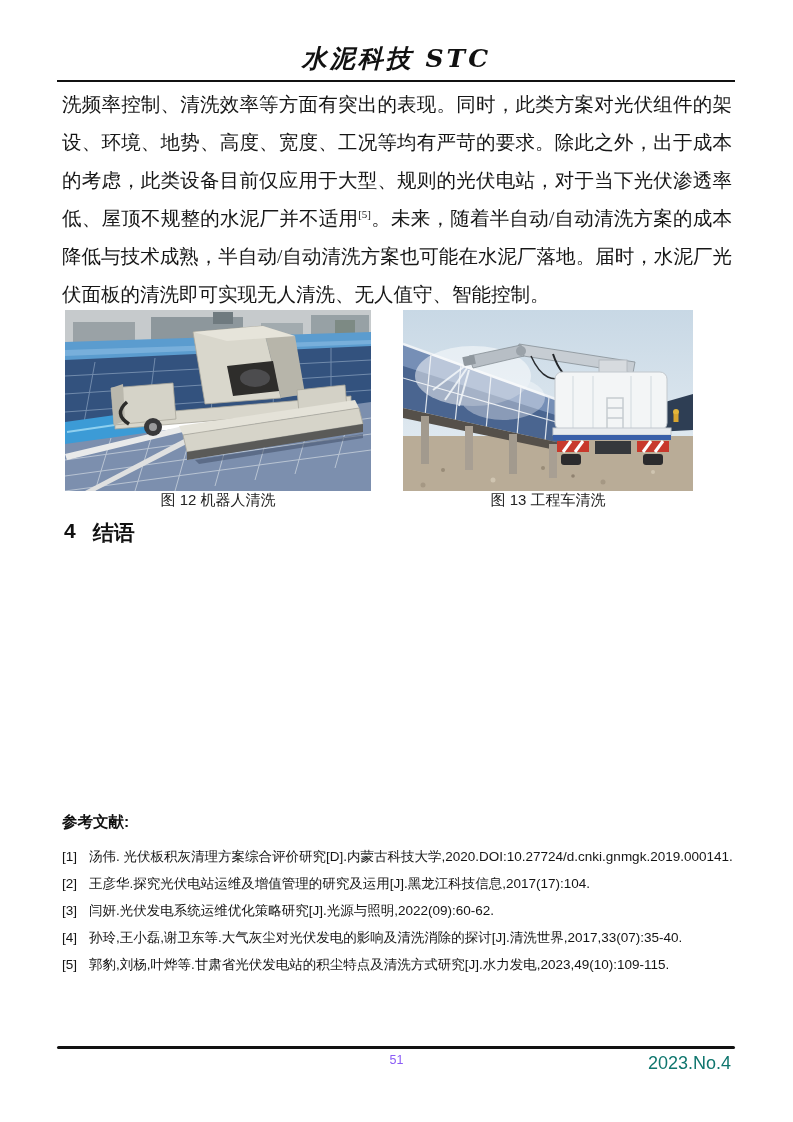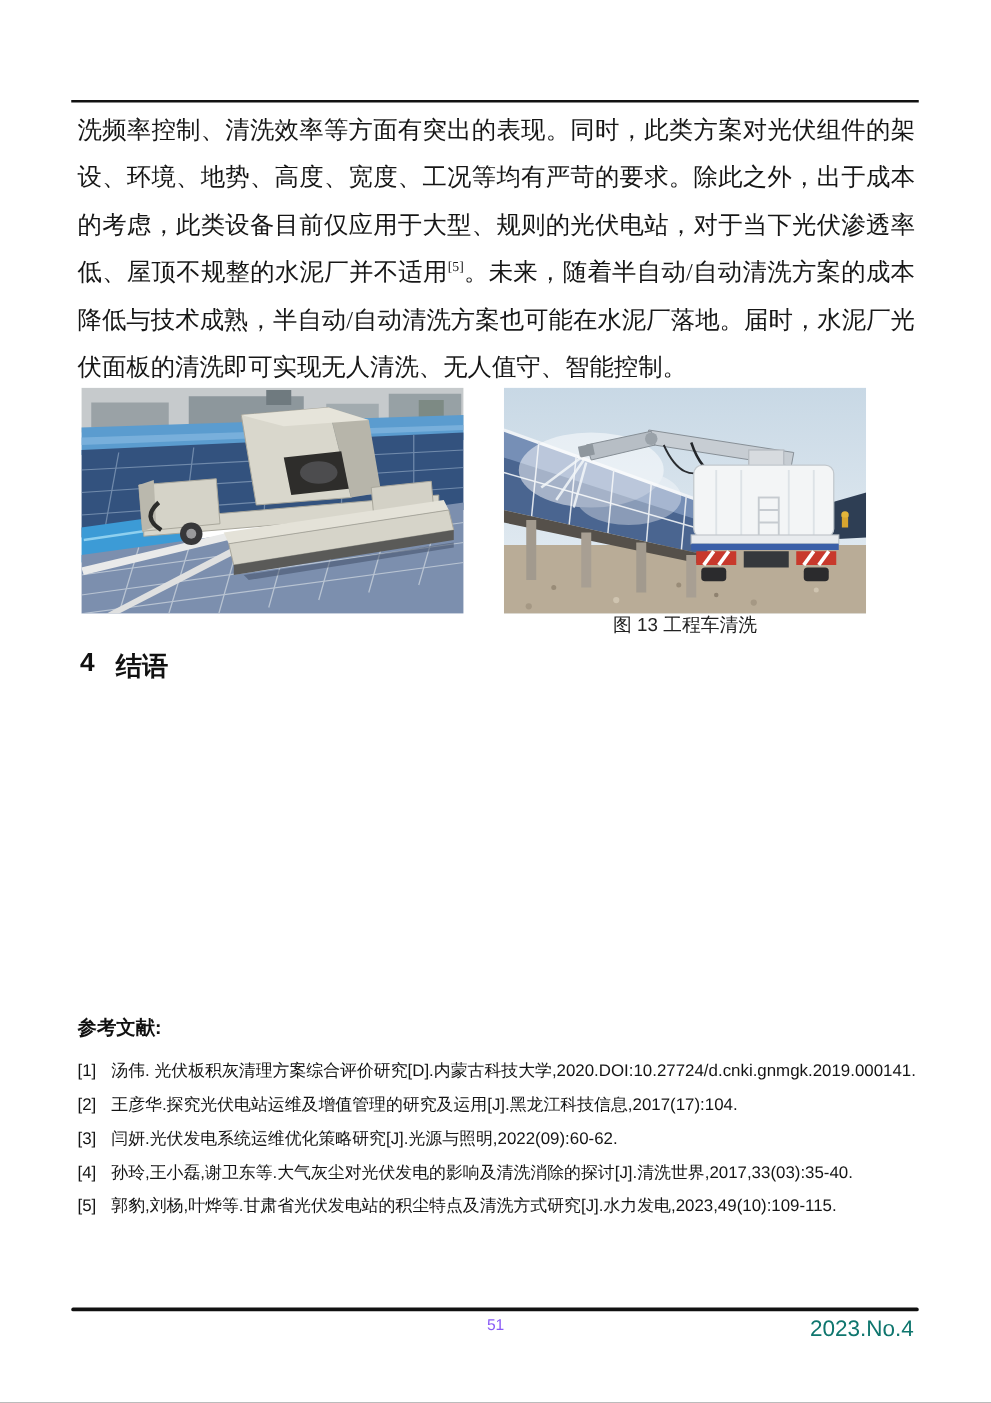--- a/index.html
+++ b/index.html
@@ -81,20 +81,21 @@
     position:absolute;top:1053px;right:62px;
     font-family:"Liberation Sans", sans-serif;
     font-size:18px;color:#0f766e;
   }
 </style>
 </head>
 <body>
 
 <div class="page">
 
+  <div class="journal-title">水泥科技 STC</div>
   <div class="rule header-rule"></div>
 
   <div class="body-par par-1"><span>洗频率控制、清洗效率等方面有突出的表现。同时，此类方案对光伏组件的架设、环境、地势、高度、宽度、工况等均有严苛的要求。除此之外，出于成本的考虑，此类设备目前仅应用于大型、规则的光伏电站，对于当下光伏渗透率低、屋顶不规整的水泥厂并不适用</span><sup>[5]</sup><span>。未来，随着半自动/自动清洗方案的成本降低与技术成熟，半自动/自动清洗方案也可能在水泥厂落地。届时，水泥厂光伏面板的清洗即可实现无人清洗、无人值守、智能控制。</span></div>
 
   <div class="figure-box fig-1">
     <svg viewBox="0 0 306 181" preserveAspectRatio="none">
 
       <g>
         <rect x="0" y="0" width="306" height="36" fill="#c6cacc"></rect>
         <rect x="8" y="12" width="62" height="20" fill="#9aa2a6"></rect>
@@ -256,20 +257,21 @@
         <rect x="158" y="144" width="20" height="11" rx="3" fill="#2b2b2d"></rect>
         <rect x="240" y="144" width="20" height="11" rx="3" fill="#2b2b2d"></rect>
       </g>
       <g>
         <circle cx="273" cy="102" r="3" fill="#e3b53a"></circle>
         <rect x="270.5" y="104" width="5" height="8" fill="#d8a52f"></rect>
       </g>
     </svg>
   </div>
 
+  <div class="fig-caption cap-1">图 12 机器人清洗</div>
   <div class="fig-caption cap-2">图 13 工程车清洗</div>
 
   <div class="section-heading">
     <span>4</span>
     <span>结语</span>
   </div>
 
 
   <div class="references">
     <p class="ref-heading">参考文献:</p>
@@ -280,21 +282,21 @@
     <div class="ref-item">
       <span class="ref-label">[2]</span>
       <span class="ref-text">王彦华.探究光伏电站运维及增值管理的研究及运用[J].黑龙江科技信息,2017(17):104.</span>
     </div>
     <div class="ref-item">
       <span class="ref-label">[3]</span>
       <span class="ref-text">闫妍.光伏发电系统运维优化策略研究[J].光源与照明,2022(09):60-62.</span>
     </div>
     <div class="ref-item">
       <span class="ref-label">[4]</span>
-      <span class="ref-text">孙玲,王小磊,谢卫东等.大气灰尘对光伏发电的影响及清洗消除的探讨[J].清洗世界,2017,33(03):35-40.</span>
+      <span class="ref-text">孙玲,王小磊,谢卫东等.大气灰尘对光伏发电的影响及清洗消除的探讨[J].清洗世界,2017,33(07):35-40.</span>
     </div>
     <div class="ref-item">
       <span class="ref-label">[5]</span>
       <span class="ref-text">郭豹,刘杨,叶烨等.甘肃省光伏发电站的积尘特点及清洗方式研究[J].水力发电,2023,49(10):109-115.</span>
     </div>
   </div>
 
   <div class="rule footer-rule"></div>
   <div class="footer-pageno">51</div>
   <div class="footer-issue">2023.No.4</div>

